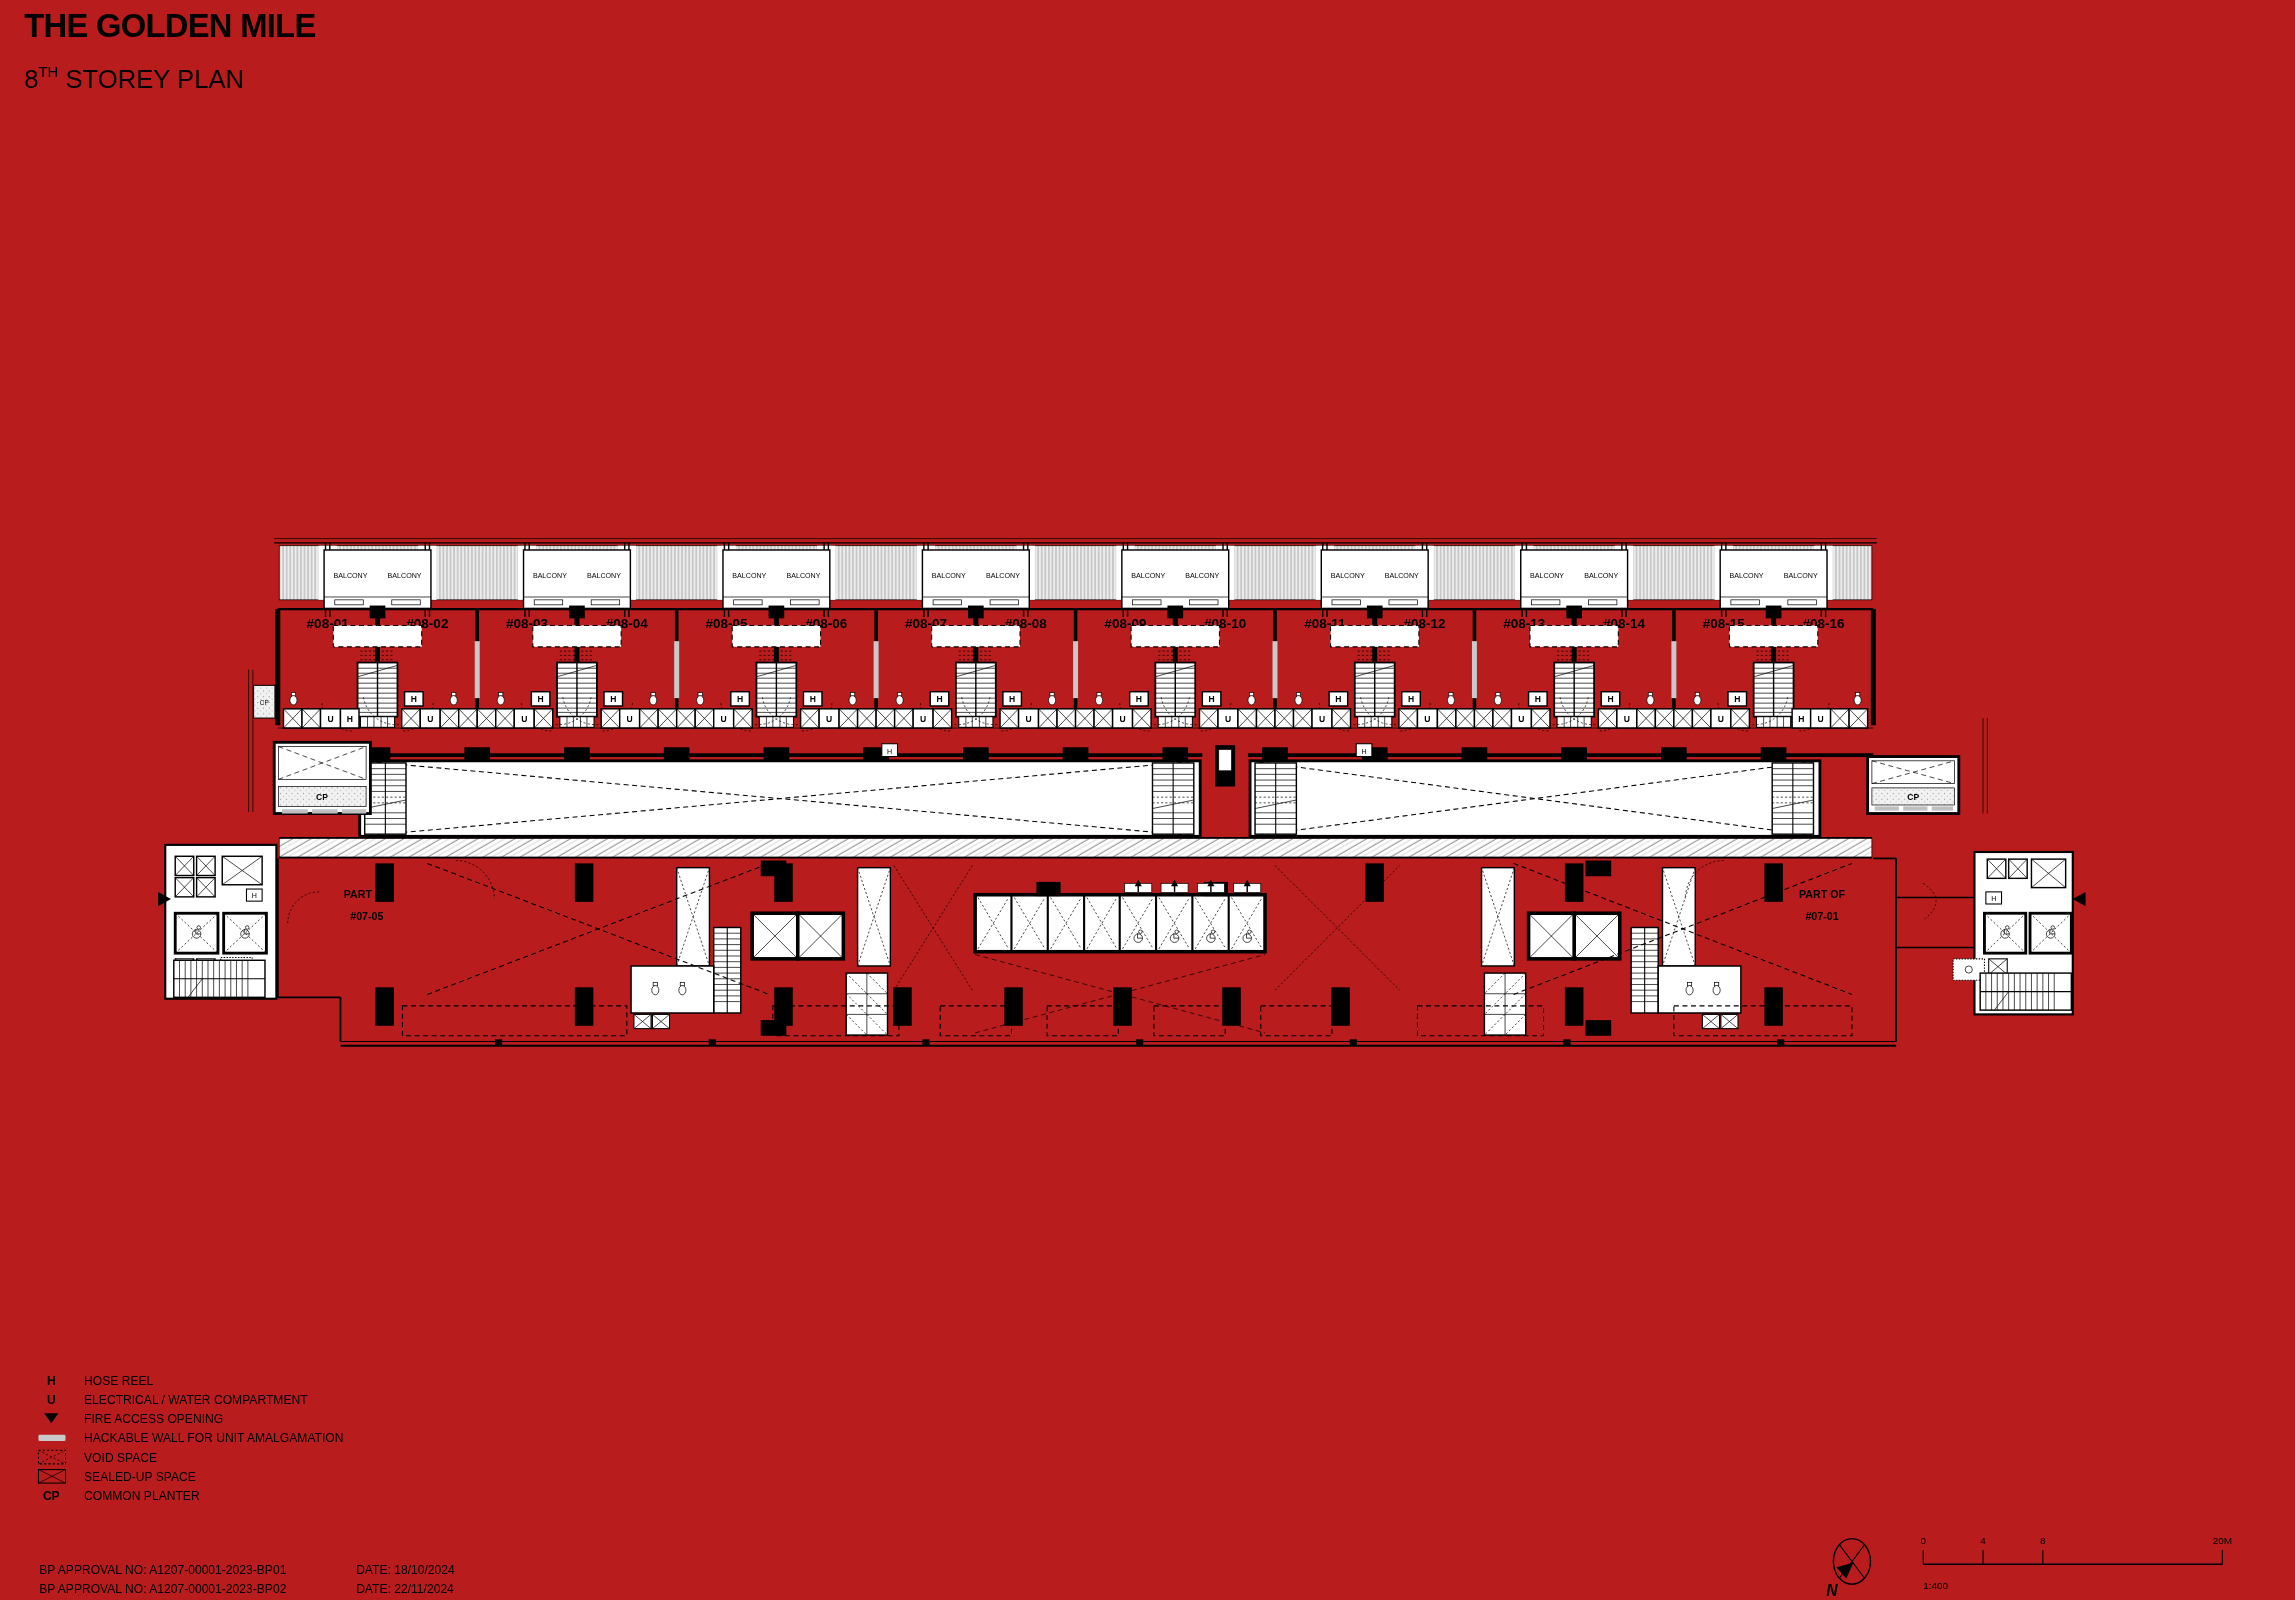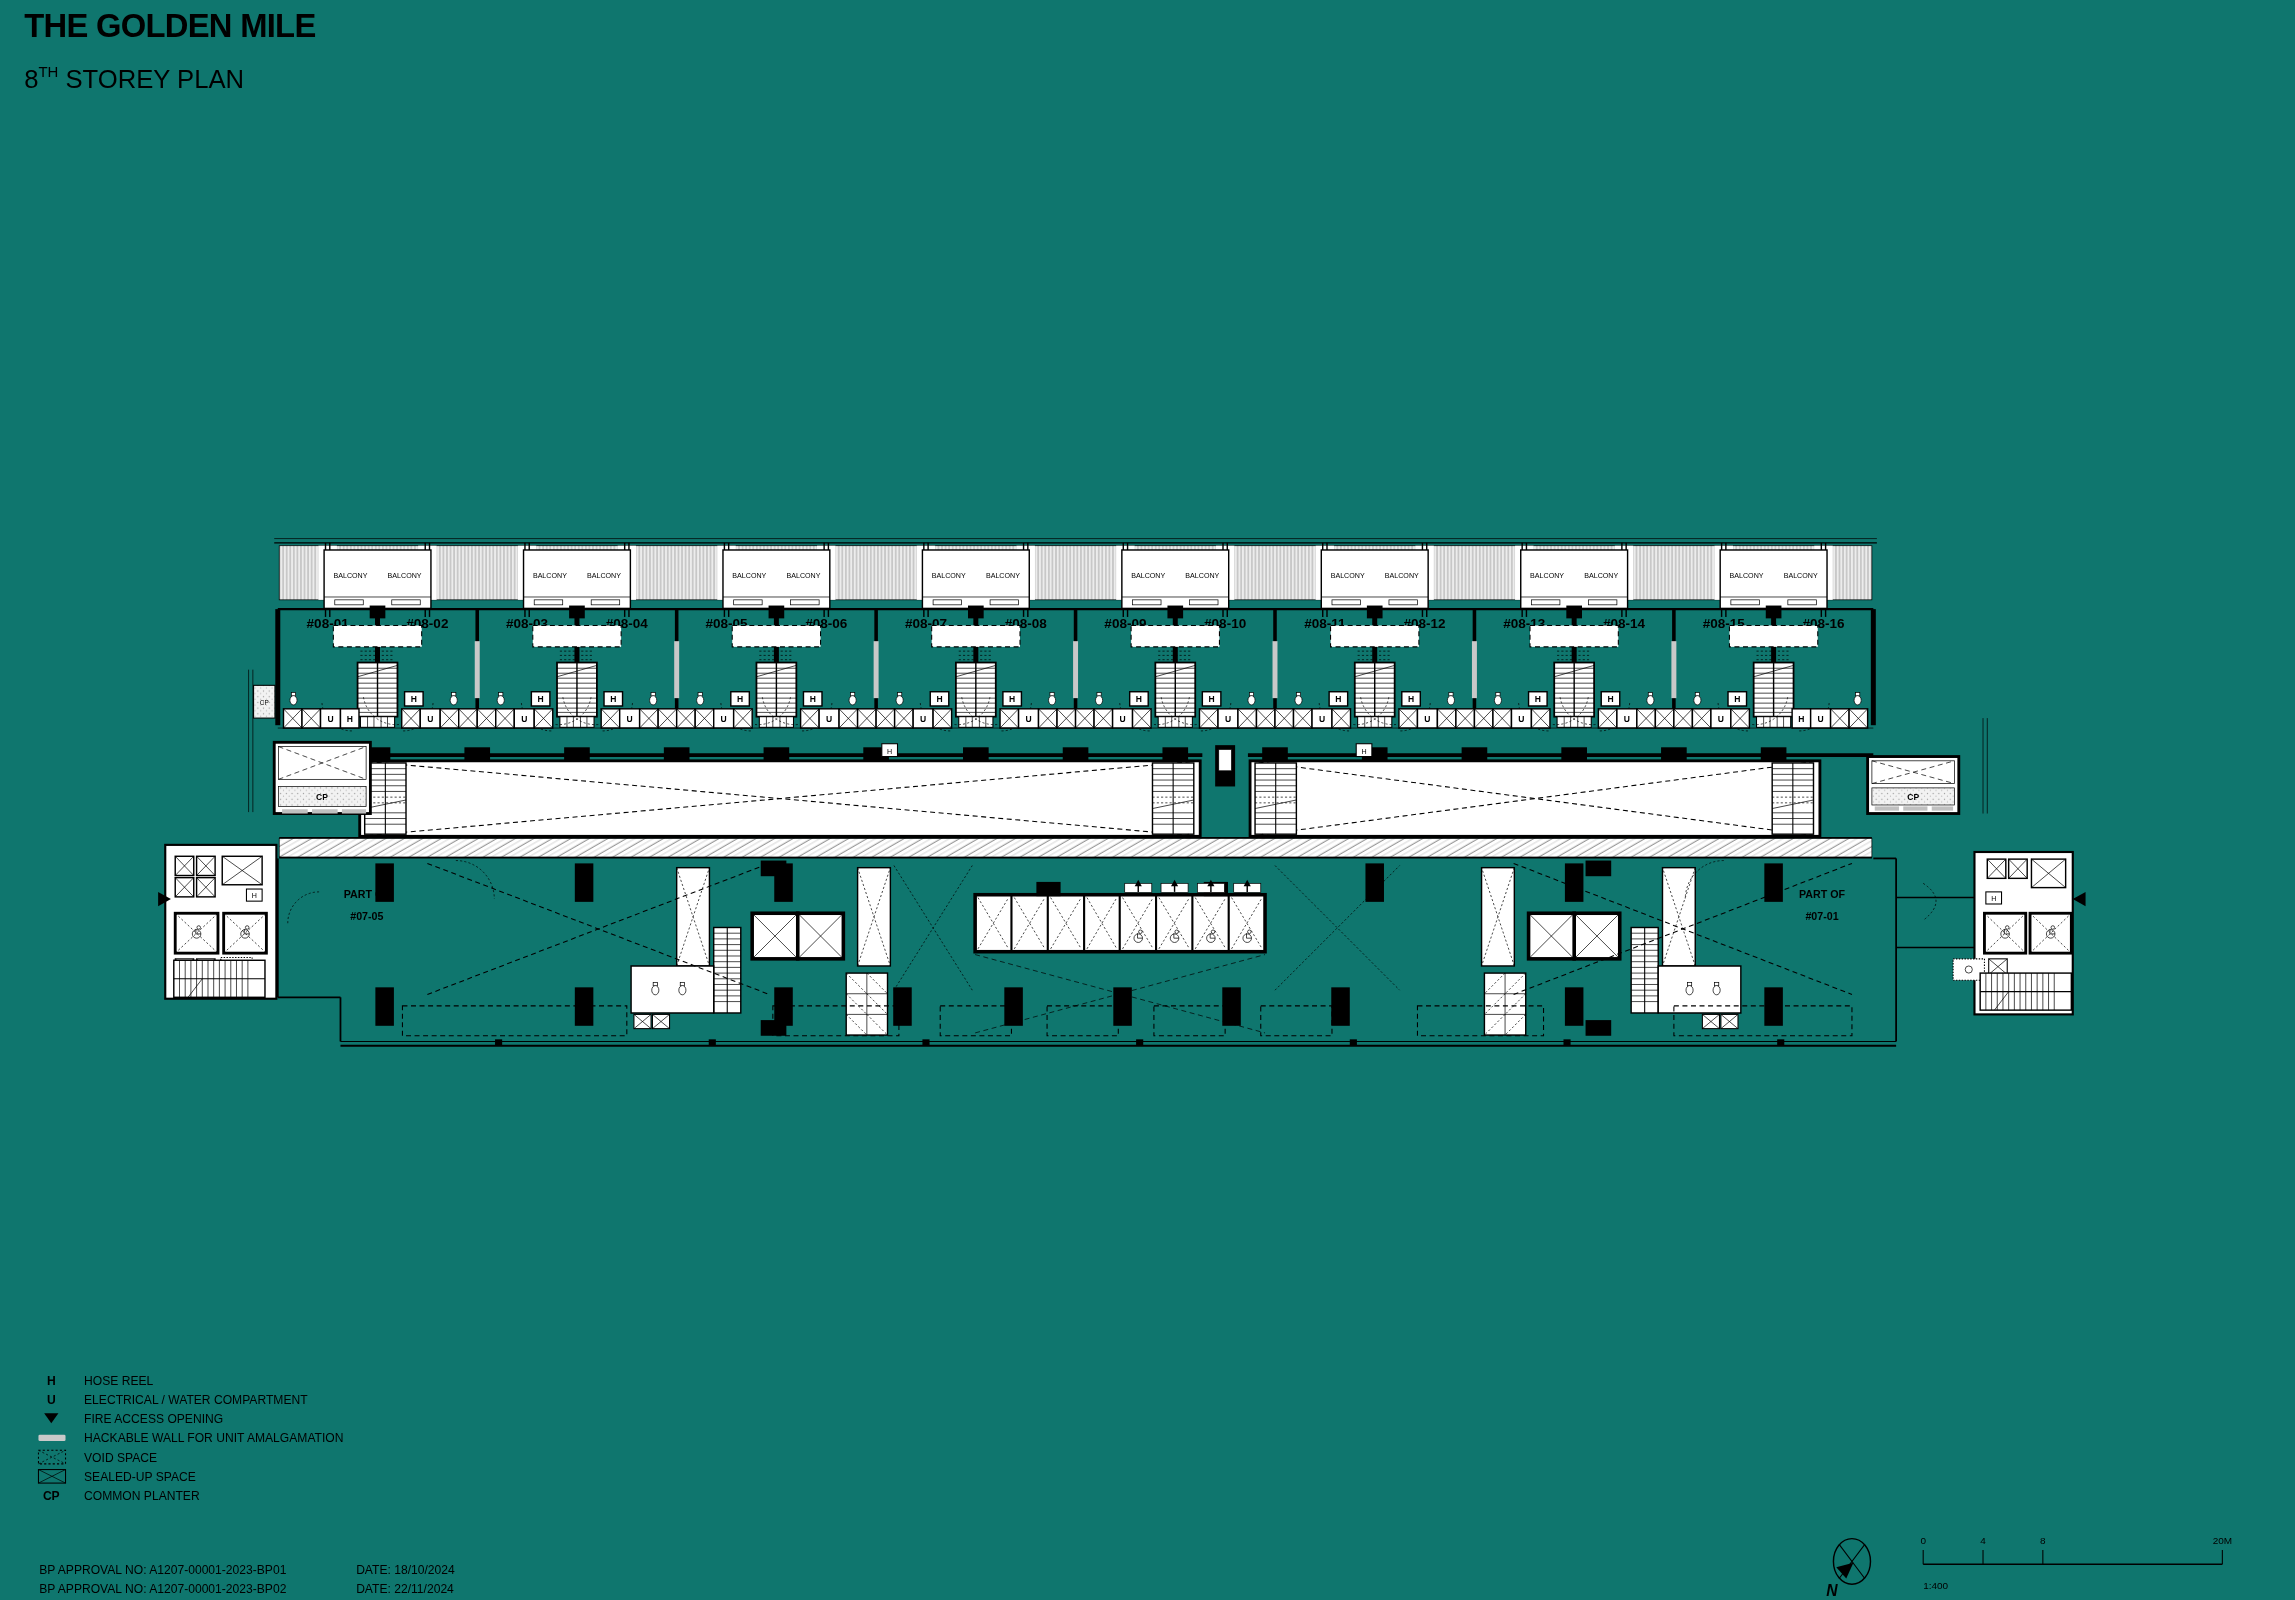--- a/index.html
+++ b/index.html
@@ -1,16 +1,16 @@
 <!DOCTYPE html>
 <html style="font-size:11.4px"><head>
 <meta charset="utf-8">
 <style>
   html,body{margin:0;padding:0;background:#fff;}
-  #page{position:relative;width:2295px;height:1600px;background:#0f766e;overflow:hidden;}
+  #page{position:relative;width:2295px;height:1600px;background:#b91c1c;overflow:hidden;}
   svg{display:block;}
   .s1{stroke:#000;stroke-width:1;fill:none}
   .s15{stroke:#000;stroke-width:1.5;fill:none}
   .s2{stroke:#000;stroke-width:2;fill:none}
   .s25{stroke:#000;stroke-width:2.5;fill:none}
   .s3{stroke:#000;stroke-width:3;fill:none}
   .s4{stroke:#000;stroke-width:4;fill:none}
   .s5{stroke:#000;stroke-width:5;fill:none}
   .s7{stroke:#000;stroke-width:7;fill:none}
   .d1{stroke-dasharray:7 5}

